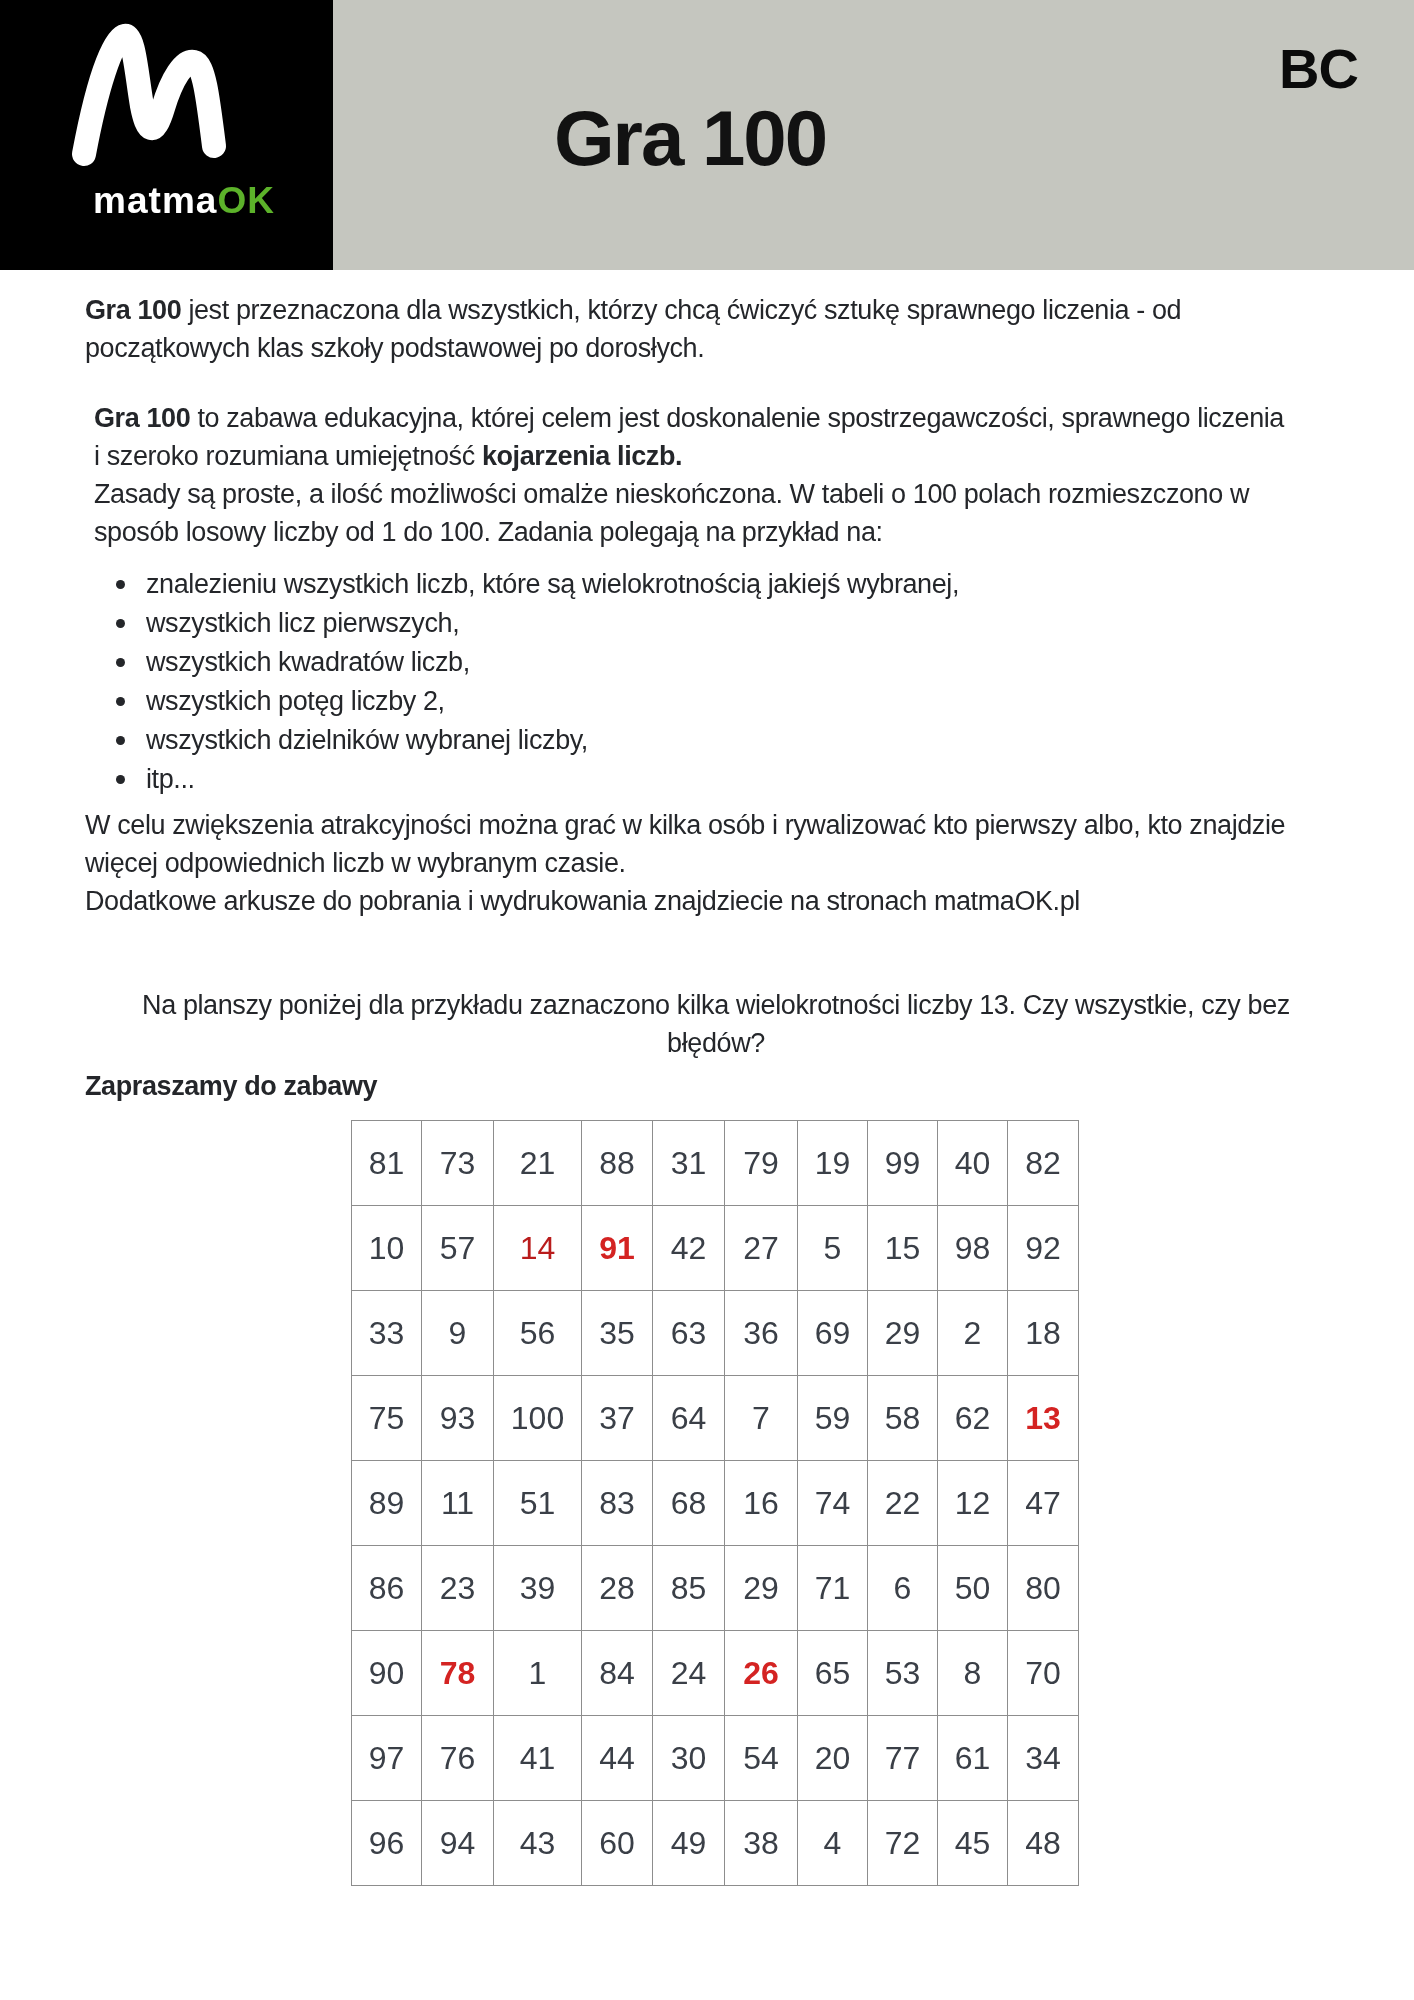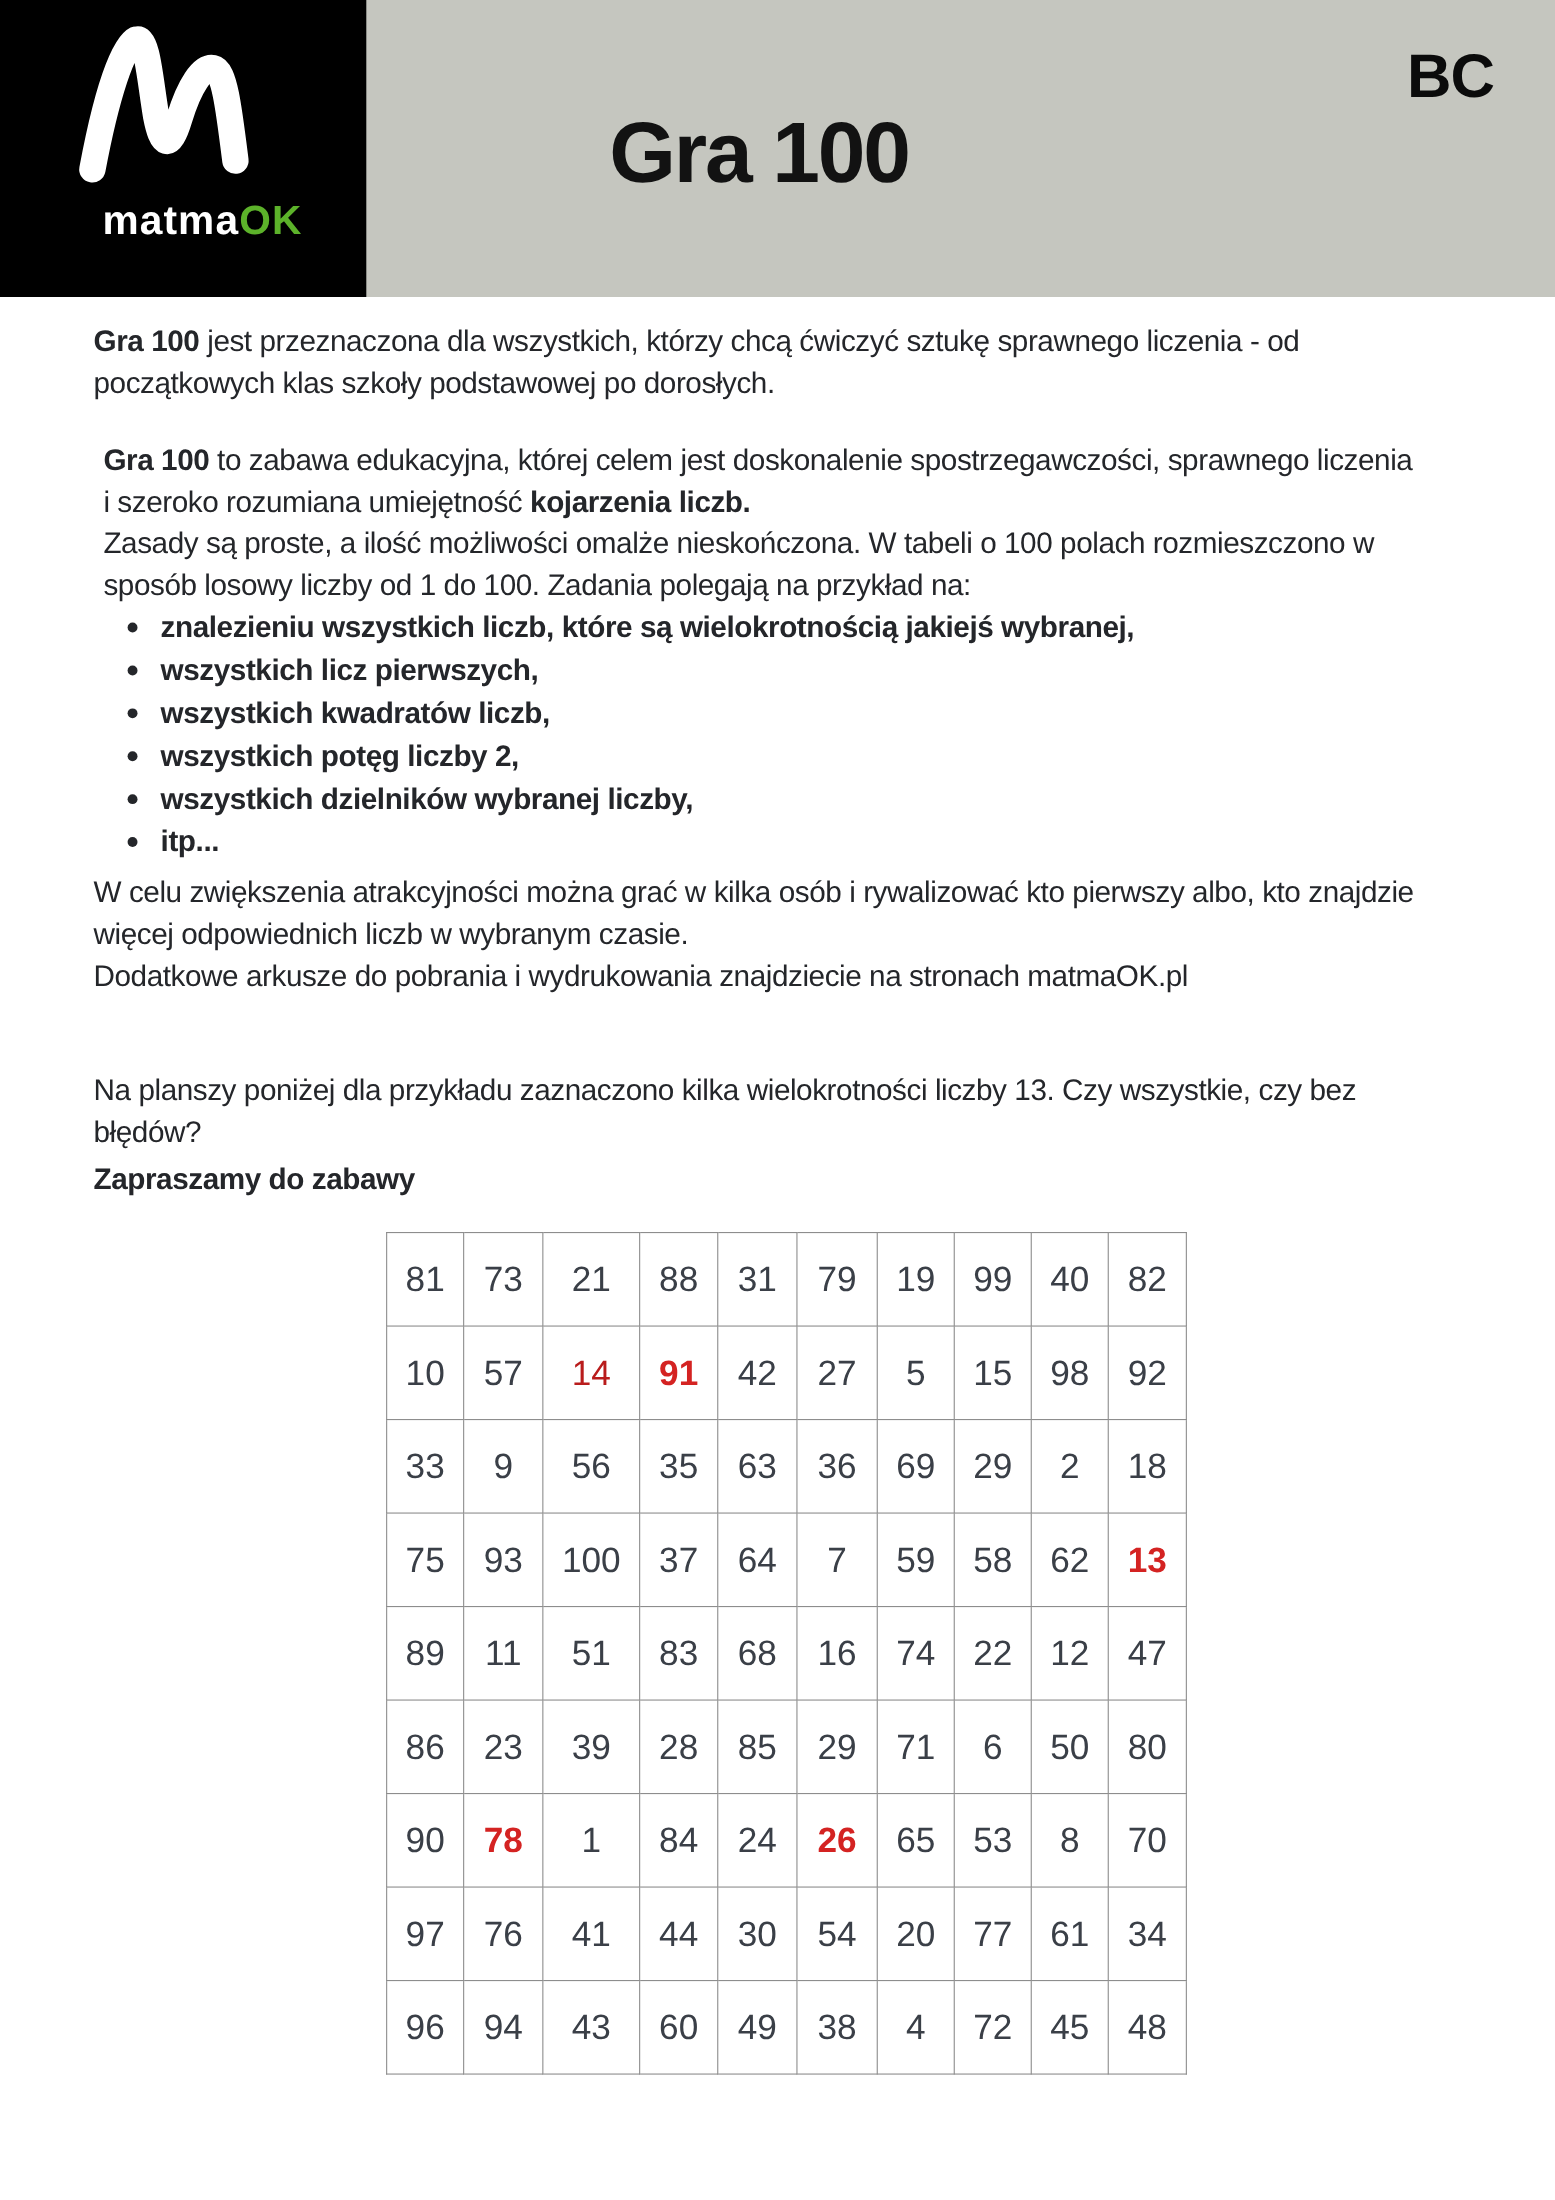--- a/index.html
+++ b/index.html
@@ -75,36 +75,36 @@
         <div class="ln"><span>początkowych klas szkoły podstawowej po dorosłych.</span></div>
       </div>
       <div class="p indent" style="margin-top: 32px;">
         <div class="ln"><b>Gra 100</b><span> to zabawa edukacyjna, której celem jest doskonalenie spostrzegawczości, sprawnego liczenia</span></div>
         <div class="ln"><span>i szeroko rozumiana umiejętność </span><b>kojarzenia liczb.</b></div>
       </div>
       <div class="p indent">
         <div class="ln"><span>Zasady są proste, a ilość możliwości omalże nieskończona. W tabeli o 100 polach rozmieszczono  w</span></div>
         <div class="ln"><span>sposób losowy liczby od 1 do 100. Zadania polegają na przykład na:</span></div>
       </div>
-      <ul class="bullets" style=" font-weight: bold;">
+      <ul class="bullets" style="margin-top: 14px;">
         <li>znalezieniu wszystkich liczb, które są wielokrotnością jakiejś wybranej,</li>
         <li>wszystkich licz pierwszych,</li>
         <li>wszystkich kwadratów liczb,</li>
         <li>wszystkich potęg liczby 2,</li>
         <li>wszystkich dzielników wybranej liczby,</li>
         <li>itp...</li>
       </ul>
       <div class="p" style="margin-top: 7px;">
         <div class="ln"><span>W celu zwiększenia atrakcyjności można grać w kilka osób i rywalizować kto pierwszy albo, kto znajdzie</span></div>
         <div class="ln"><span>więcej odpowiednich liczb w wybranym czasie.</span></div>
       </div>
       <div class="p">
         <div class="ln"><span>Dodatkowe arkusze do pobrania i wydrukowania znajdziecie na stronach matmaOK.pl</span></div>
       </div>
-      <div class="p" style="margin-top: 66px;">
+      <div class="p" style="margin-top: 66px; text-align: center;">
         <div class="ln"><span>Na planszy poniżej dla przykładu zaznaczono kilka wielokrotności liczby 13. Czy wszystkie, czy bez</span></div>
         <div class="ln"><span>błędów?</span></div>
       </div>
       <div class="p" style="margin-top: 5px;">
         <div class="ln"><b>Zapraszamy do zabawy</b></div>
       </div>
     </div>
 
   <table class="board">
     <colgroup>

